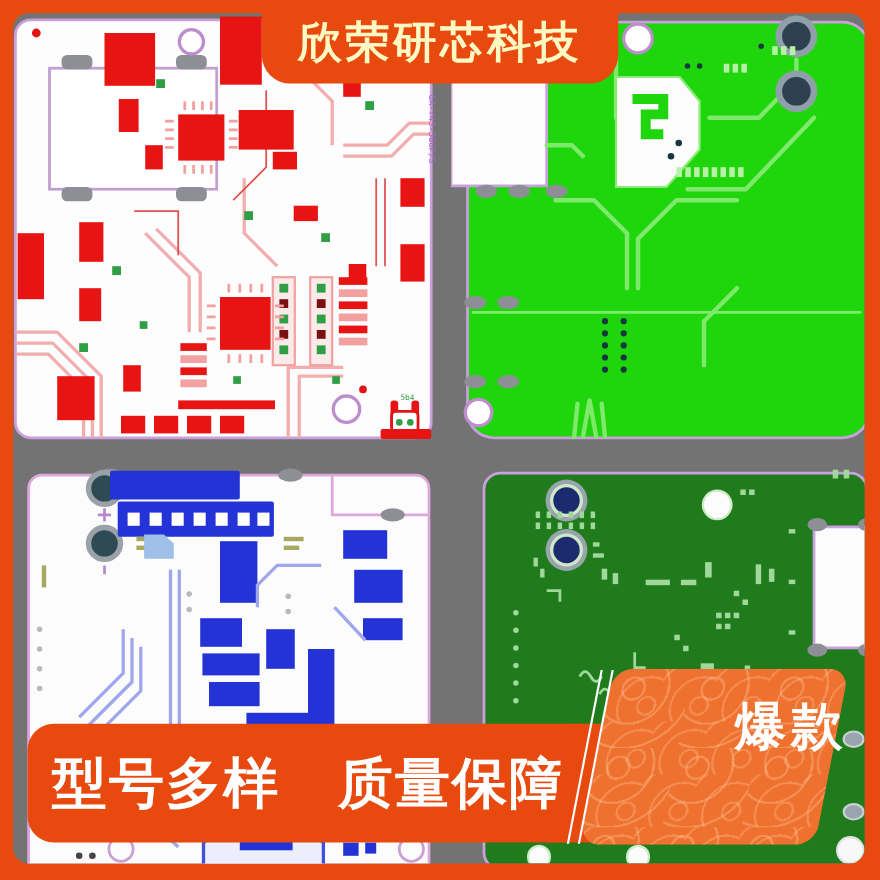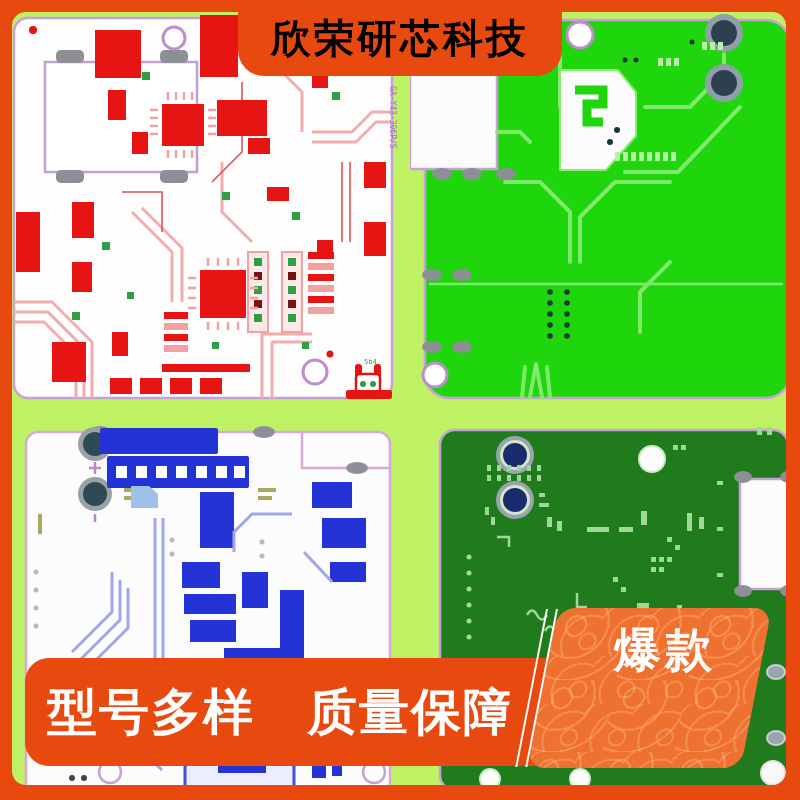--- a/index.html
+++ b/index.html
@@ -4,60 +4,60 @@
 <style>
   :root{
     --orange:#E8490F; --badge:#EF7130; --red:#E81414; --pinktr:#F2AEAE;
     --bgreen:#1FD60C; --ltr:#7FE96B; --dgreen:#1F7B1B; --silk:#9FD89A;
     --blue:#2433D6; --lblue:#9FA6EC; --purple:#C9A0DC; --pad:#8E8E96;
   }
   html,body{margin:0;padding:0;}
   body{width:800px;height:800px;position:relative;background:var(--orange);
        font-family:"Liberation Sans","DejaVu Sans",sans-serif;overflow:hidden;}
   #photo{position:absolute;left:12px;top:12px;width:774px;height:773px;
-         background:#bef264;border-radius:14px;overflow:hidden;}
+         background:#737373;border-radius:14px;overflow:hidden;}
   .quad{position:absolute;}
   
   .bd{fill:#FDFDFD;stroke:var(--purple);stroke-width:2.5;}
   .ptr{stroke:var(--pinktr);stroke-width:3;fill:none;stroke-linejoin:round;}
   .rtr{stroke:#E05050;stroke-width:1.6;fill:none;}
   .rc{fill:var(--red);}
   .gn{fill:#2F9E44;}
   .gtr{stroke:var(--ltr);stroke-width:4;fill:none;stroke-linejoin:round;stroke-linecap:round;}
   .btr{stroke:var(--lblue);stroke-width:3;fill:none;stroke-linejoin:round;}
   .bc{fill:var(--blue);}
   .sk{fill:var(--silk);}
   .padel{fill:var(--pad);}
   .ring{fill:#FFFFFF;stroke:#BE8ECC;stroke-width:3;}
   .svgtxt{fill:#A86CC8;font-size:8px;font-family:"DejaVu Sans Mono",monospace;}
   .tinygn{fill:#2F9E44;font-size:7px;font-family:"DejaVu Sans Mono",monospace;}
 
   
   .top-banner{position:absolute;left:238px;top:0;width:324px;height:76px;z-index:4;
     background:var(--orange);border-radius:0 0 26px 26px;display:flex;
     align-items:center;justify-content:center;}
-  .top-banner span{color:#000000;font-size:40px;font-weight:bold;letter-spacing:3px;}
+  .top-banner span{color:#fef9c3;font-size:40px;font-weight:bold;letter-spacing:3px;}
   .bottom-banner{position:absolute;left:25px;top:658px;width:531px;height:108px;z-index:4;
     background:var(--orange);border-radius:24px 4px 4px 24px;display:flex;
     align-items:center;padding-left:22px;box-sizing:border-box;}
   .bottom-banner span{color:#fff;font-size:50px;font-weight:bold;letter-spacing:2px;white-space:pre;}
   .banner-slant{position:absolute;left:518px;top:658px;width:22px;height:108px;z-index:4;
     background:var(--orange);transform:skewX(-11deg);transform-origin:top left;}
   .badge{position:absolute;left:558px;top:608px;width:214px;height:160px;z-index:5;
     background-color:var(--badge);
     background-image:
       repeating-radial-gradient(circle at 30% 25%, rgba(255,205,160,0) 0 9px, rgba(255,205,160,.35) 9px 11px, rgba(255,205,160,0) 11px 22px),
       repeating-radial-gradient(circle at 75% 70%, rgba(255,205,160,0) 0 7px, rgba(255,205,160,.30) 7px 9px, rgba(255,205,160,0) 9px 18px);
     background-size:72px 72px,48px 48px;
     border-radius:18px;transform:skewX(-11deg);transform-origin:top left;}
   .badge-line{position:absolute;left:546px;top:609px;width:8px;height:158px;z-index:6;
     border-left:2px solid #fff;border-right:2px solid #fff;
     transform:skewX(-11deg);transform-origin:top left;}
-  .badge-text{position:absolute;left:560px;top:612px;width:210px;height:156px;z-index:7;
-    display:flex;flex-direction:row;align-items:flex-start;justify-content:center;}
+  .badge-text{position:absolute;left:560px;top:582px;width:210px;height:156px;z-index:7;
+    display:flex;flex-direction:column;align-items:flex-end;justify-content:center;}
   .badge-text div{color:#fff;font-size:47px;font-weight:bold;line-height:76px;letter-spacing:4px;}
 </style>
 </head>
 <body>
 
 <div id="photo">
 
   <svg class="quad" style="left:0;top:0" width="385" height="390" viewBox="0 0 385 390">
     <rect class="bd" x="2" y="6" width="378" height="380" rx="14"></rect>
 

